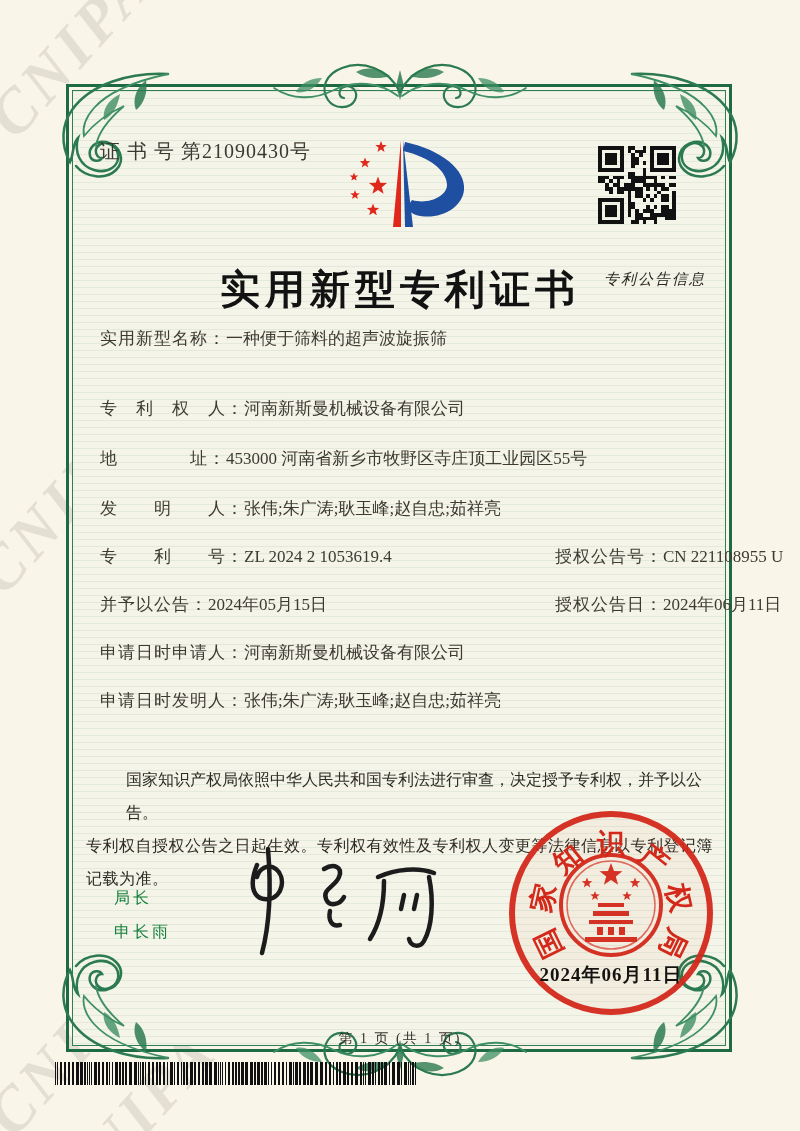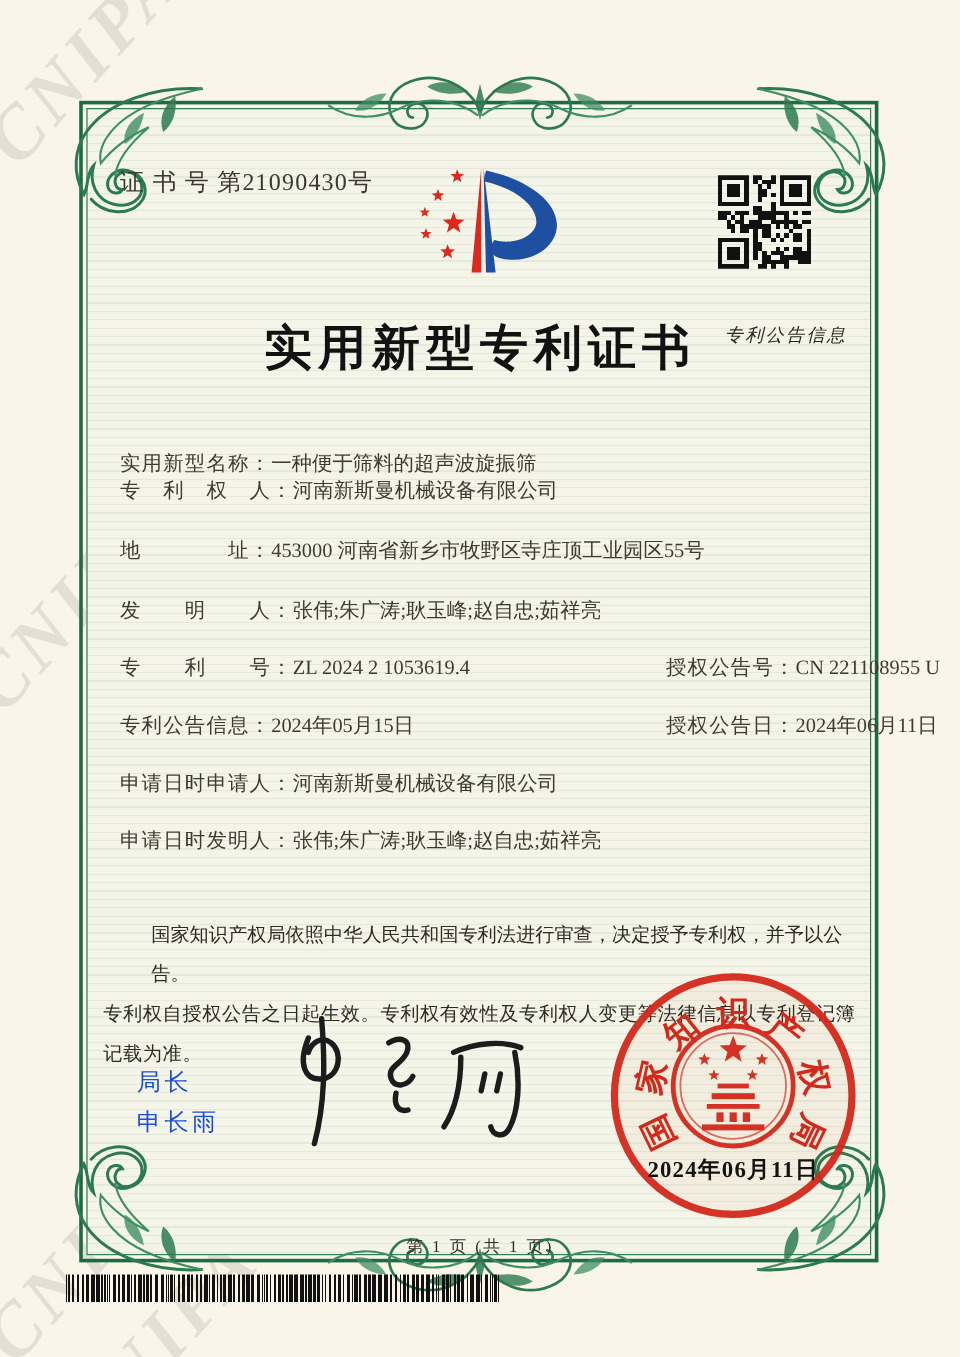--- a/index.html
+++ b/index.html
@@ -24,21 +24,21 @@
   .title{position:absolute;left:0;top:242px;width:800px;text-align:center;
       font-size:40px;font-weight:700;color:#121212;letter-spacing:5px;margin-top:20px;}
   .row{position:absolute;left:100px;font-size:17px;color:#3e3a32;white-space:nowrap;}
   .row .lbl{letter-spacing:1px;}
   .col2{position:absolute;left:455px;top:0;}
   .statement{position:absolute;left:80px;top:763px;width:642px;font-size:16px;
       line-height:33px;color:#2e2b25;text-align:center;}
   .statement .l1{text-align:left;padding-left:46px;}
   .statement .l2{text-align:left;padding-left:6px;letter-spacing:0.5px;}
   .sig-title,.sig-name{position:absolute;left:114px;font-family:"Liberation Sans","DejaVu Sans",sans-serif;
-      font-size:20px;color:#1d4ed8;letter-spacing:3px;}
+      font-size:16px;color:#15803d;letter-spacing:3px;}
   .sig-title{top:888px;}
   .sig-name{top:922px;}
   .sig-script{position:absolute;left:232px;top:843px;}
   .seal{position:absolute;left:505px;top:807px;}
   .footer{position:absolute;left:0;top:1030px;width:800px;text-align:center;
       font-size:14px;color:#34312b;letter-spacing:2px;}
   .barcode{position:absolute;left:55px;top:1062px;}
 </style>
 </head>
 <body>
@@ -283,38 +283,38 @@
         <rect x="9" y="20" width="1" height="1" fill="#111"></rect>
         <rect x="10" y="20" width="1" height="1" fill="#111"></rect>
         <rect x="12" y="20" width="1" height="1" fill="#111"></rect>
         <rect x="15" y="20" width="1" height="1" fill="#111"></rect>
       </svg>
   </div>
   <div class="qr-cap">专利公告信息</div>
 
   <div class="title">实用新型专利证书</div>
 
-  <div class="row" style="top:327px;margin-top:48px;">
+  <div class="row" style="top:327px;">
     <span class="lbl">实用新型名称：</span><span>一种便于筛料的超声波旋振筛</span>
   </div>
   <div class="row" style="top:397px;">
     <span class="lbl">专　利　权　人：</span><span>河南新斯曼机械设备有限公司</span>
   </div>
   <div class="row" style="top:447px;">
     <span class="lbl">地　　　　址：</span><span>453000 河南省新乡市牧野区寺庄顶工业园区55号</span>
   </div>
   <div class="row" style="top:497px;">
     <span class="lbl">发　　明　　人：</span><span>张伟;朱广涛;耿玉峰;赵自忠;茹祥亮</span>
   </div>
   <div class="row" style="top:545px;width:600px;">
     <span class="lbl">专　　利　　号：</span><span>ZL 2024 2 1053619.4</span>
     <span class="col2"><span class="lbl">授权公告号：</span><span>CN 221108955 U</span></span>
   </div>
   <div class="row" style="top:593px;width:600px;">
-    <span class="lbl">专利公告信息：</span><span>2024年05月15日</span>
+    <span class="lbl">并予以公告：</span><span>2024年05月15日</span>
     <span class="col2"><span class="lbl">授权公告日：</span><span>2024年06月11日</span></span>
   </div>
   <div class="row" style="top:641px;">
     <span class="lbl">申请日时申请人：</span><span>河南新斯曼机械设备有限公司</span>
   </div>
   <div class="row" style="top:689px;">
     <span class="lbl">申请日时发明人：</span><span>张伟;朱广涛;耿玉峰;赵自忠;茹祥亮</span>
   </div>
 
   <div class="statement">

